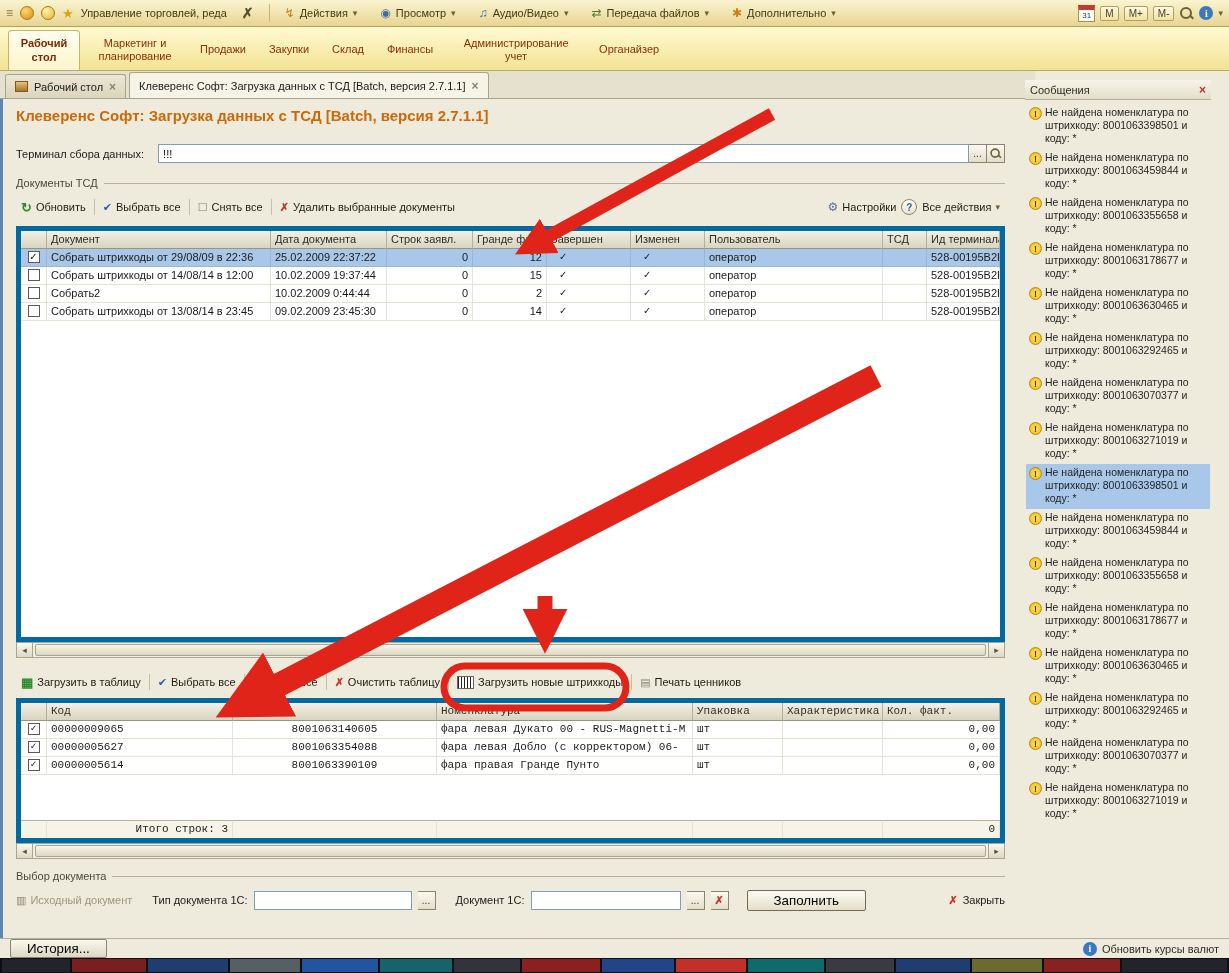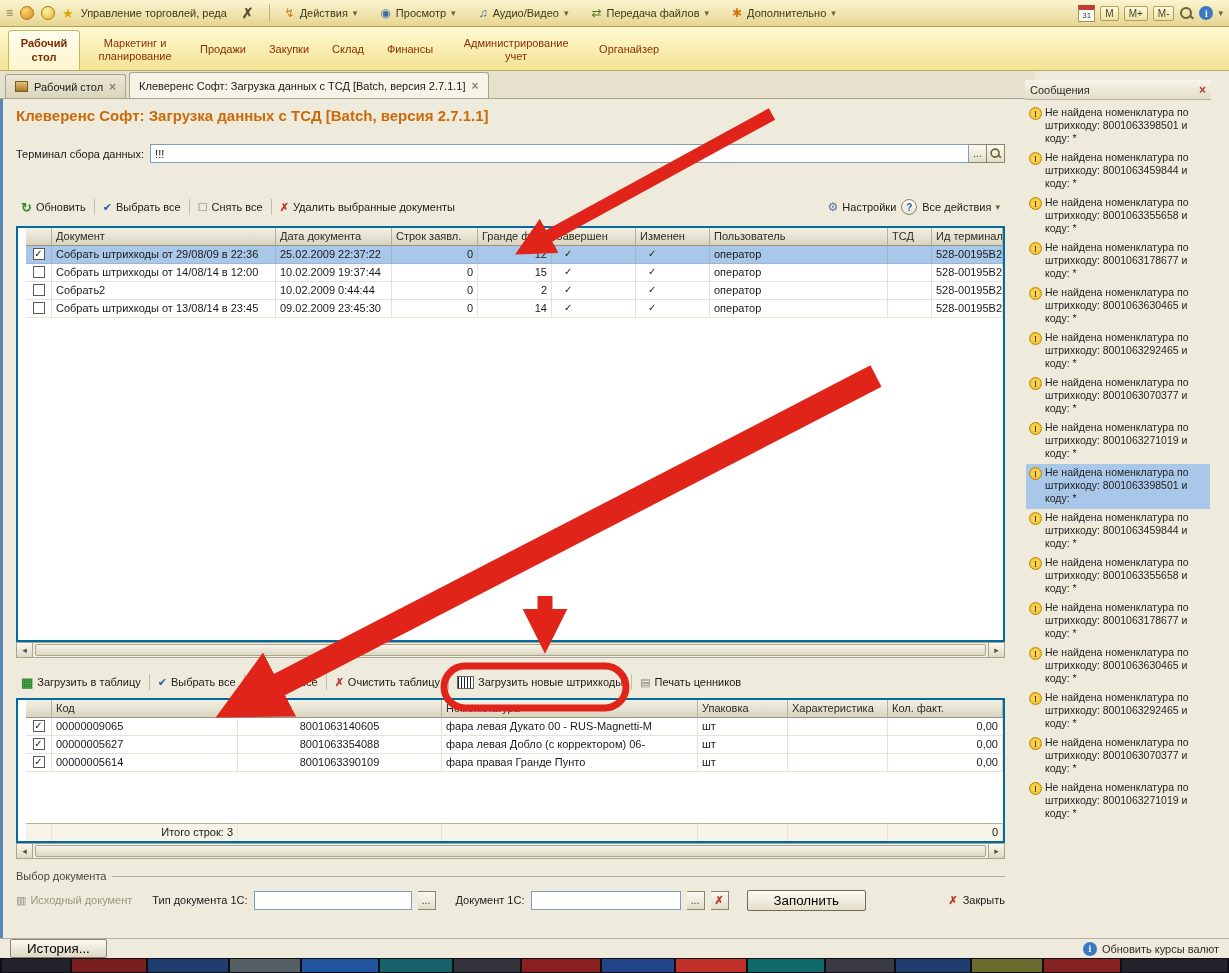--- a/index.html
+++ b/index.html
@@ -46,21 +46,21 @@
 .doctab{display:flex;align-items:center;gap:6px;height:24px;padding:0 9px;border:1px solid #a9a48c;border-bottom:none;background:linear-gradient(#ece7d5,#dbd5bd);border-radius:3px 3px 0 0;white-space:nowrap;}
 .doctab.active{background:#f6f3e7;height:26px;}
 .doctab .x{color:#8a8572;font-size:12px;font-weight:bold;}
 .desk-ico{width:13px;height:11px;background:linear-gradient(#e8c27a,#a8742c);border:1px solid #7c5a1e;}
 .tabs-drop{position:absolute;right:16px;top:6px;width:17px;height:17px;border:1px solid #9a957e;border-radius:50%;display:flex;align-items:center;justify-content:center;color:#5a553f;background:#efecdd;font-size:9px;}
 
 
 .main{position:absolute;left:0;top:99px;width:1040px;height:839px;background:#efebdc;}
 .form-title{position:absolute;left:16px;top:8px;font-size:15px;font-weight:bold;color:#cb6a0a;white-space:nowrap;}
 .terminal-row{position:absolute;left:16px;top:44px;width:989px;height:21px;display:flex;align-items:center;}
-.fld-label{margin-right:6px;white-space:nowrap;}
+.fld-label{margin-right:14px;white-space:nowrap;}
 .txt{flex:1;height:19px;background:#fff;border:1px solid #7f9db9;padding:0 4px;font-family:"Liberation Sans",sans-serif;font-size:11px;color:#111;}
 .sqbtn{width:18px;height:19px;border:1px solid #8a8570;border-left:none;background:linear-gradient(#fbf9ef,#e3decb);display:flex;align-items:center;justify-content:center;font-size:10px;color:#3e3b2a;}
 .sqbtn .mag{transform:scale(.8);}
 .group{position:absolute;display:flex;align-items:center;gap:6px;color:#4a483c;}
 .group .line{flex:1;height:1px;background:#b5b09a;}
 .group1{left:16px;top:78px;width:989px;}
 .group2{left:16px;top:771px;width:989px;}
 .toolbar{position:absolute;display:flex;align-items:center;}
 .tb1{left:16px;top:96px;width:989px;height:24px;}
 .tb2{left:16px;top:571px;width:989px;height:24px;}
@@ -68,26 +68,26 @@
 .tsep{width:1px;height:16px;background:#c4bfa9;margin:0 3px;}
 .spacer{flex:1;}
 .ico-green{color:#2e8b2e;font-weight:bold;font-size:13px;line-height:11px;}
 .ico-blue{color:#2b5fae;font-size:11px;}
 .ico-gray{color:#8a8674;font-size:11px;}
 .ico-red{color:#c0392b;font-weight:bold;font-size:11px;}
 .gear{color:#5b739c;font-size:12px;}
 .helpbtn{width:16px;height:16px;border:1px solid #8a8570;border-radius:50%;background:linear-gradient(#fffef4,#e8e3d0);color:#2b5fae;font-weight:bold;display:flex;align-items:center;justify-content:center;font-size:10px;}
 .bc-ico{width:17px;height:13px;border:1px solid #666;background:#fff;background-image:repeating-linear-gradient(90deg,#222 0 1px,transparent 1px 3px,#222 3px 4px,transparent 4px 6px);}
 
-.tbl{position:absolute;background:#fff;border:2px solid #0369a1;display:flex;flex-direction:column;overflow:hidden;padding-left:8px;}
+.tbl{position:absolute;background:#fff;border:5px solid #0369a1;display:flex;flex-direction:column;overflow:hidden;}
 .tbl1{left:16px;top:127px;width:989px;height:416px;}
 .tbl2{left:16px;top:599px;width:989px;height:145px;}
 .thead,.trow,.tfoot{display:grid;}
 .tbl1 .thead,.tbl1 .trow{grid-template-columns:26px 224px 116px 86px 74px 84px 74px 178px 44px minmax(0,1fr);}
-.tbl2 .thead,.tbl2 .trow,.tbl2 .tfoot{grid-template-columns:26px 186px 204px 256px 90px 100px minmax(0,1fr);}
+.tbl2 .thead,.tbl2 .trow,.tbl2 .tfoot{grid-template-columns:26px 186px 204px 256px 90px 100px minmax(0,1fr);font-family:Liberation Mono, monospace;}
 .th{background:linear-gradient(#f4f1e4,#d9d4c0);border-right:1px solid #b5b09a;border-bottom:1px solid #98947e;padding:2px 4px;height:18px;white-space:nowrap;overflow:hidden;color:#2e2c24;}
 .td{border-right:1px solid #e6e3d6;border-bottom:1px solid #e6e3d6;padding:2px 4px;height:18px;white-space:nowrap;overflow:hidden;background:#fff;}
 .trow.selected .td{background:#a9c8e9;border-color:#9ab6d6;}
 .num{text-align:right;}
 .ctr{text-align:center;}
 .flag{padding-left:12px;font-size:10px;}
 .t-empty{flex:1;background:#fff;}
 .tfoot .td{background:#f6f3e7;border-top:1px solid #b5b09a;border-bottom:none;}
 .cb{width:12px;height:12px;border:1px solid #5a5a5a;background:#fff;margin:0 auto;display:flex;align-items:center;justify-content:center;font-size:10px;line-height:10px;color:#1a1a1a;}
 
@@ -222,20 +222,24 @@
 
     <div class="terminal-row">
       <span class="fld-label">Терминал сбора данных:</span>
       <input class="txt" readonly="" value="!!!" style="">
       <span class="sqbtn">...</span>
       <span class="sqbtn">
           <span class="mag"></span>
         </span>
     </div>
 
+    <div class="group group1">
+      <span>Документы ТСД</span>
+      <span class="line"></span>
+    </div>
 
     <div class="toolbar tb1">
       <div class="tbtn">
         <span class="ico-green">↻</span>
         <span>Обновить</span>
       </div>
       <span class="tsep"></span>
       <div class="tbtn">
         <span class="ico-blue">✔</span>
         <span>Выбрать все</span>

